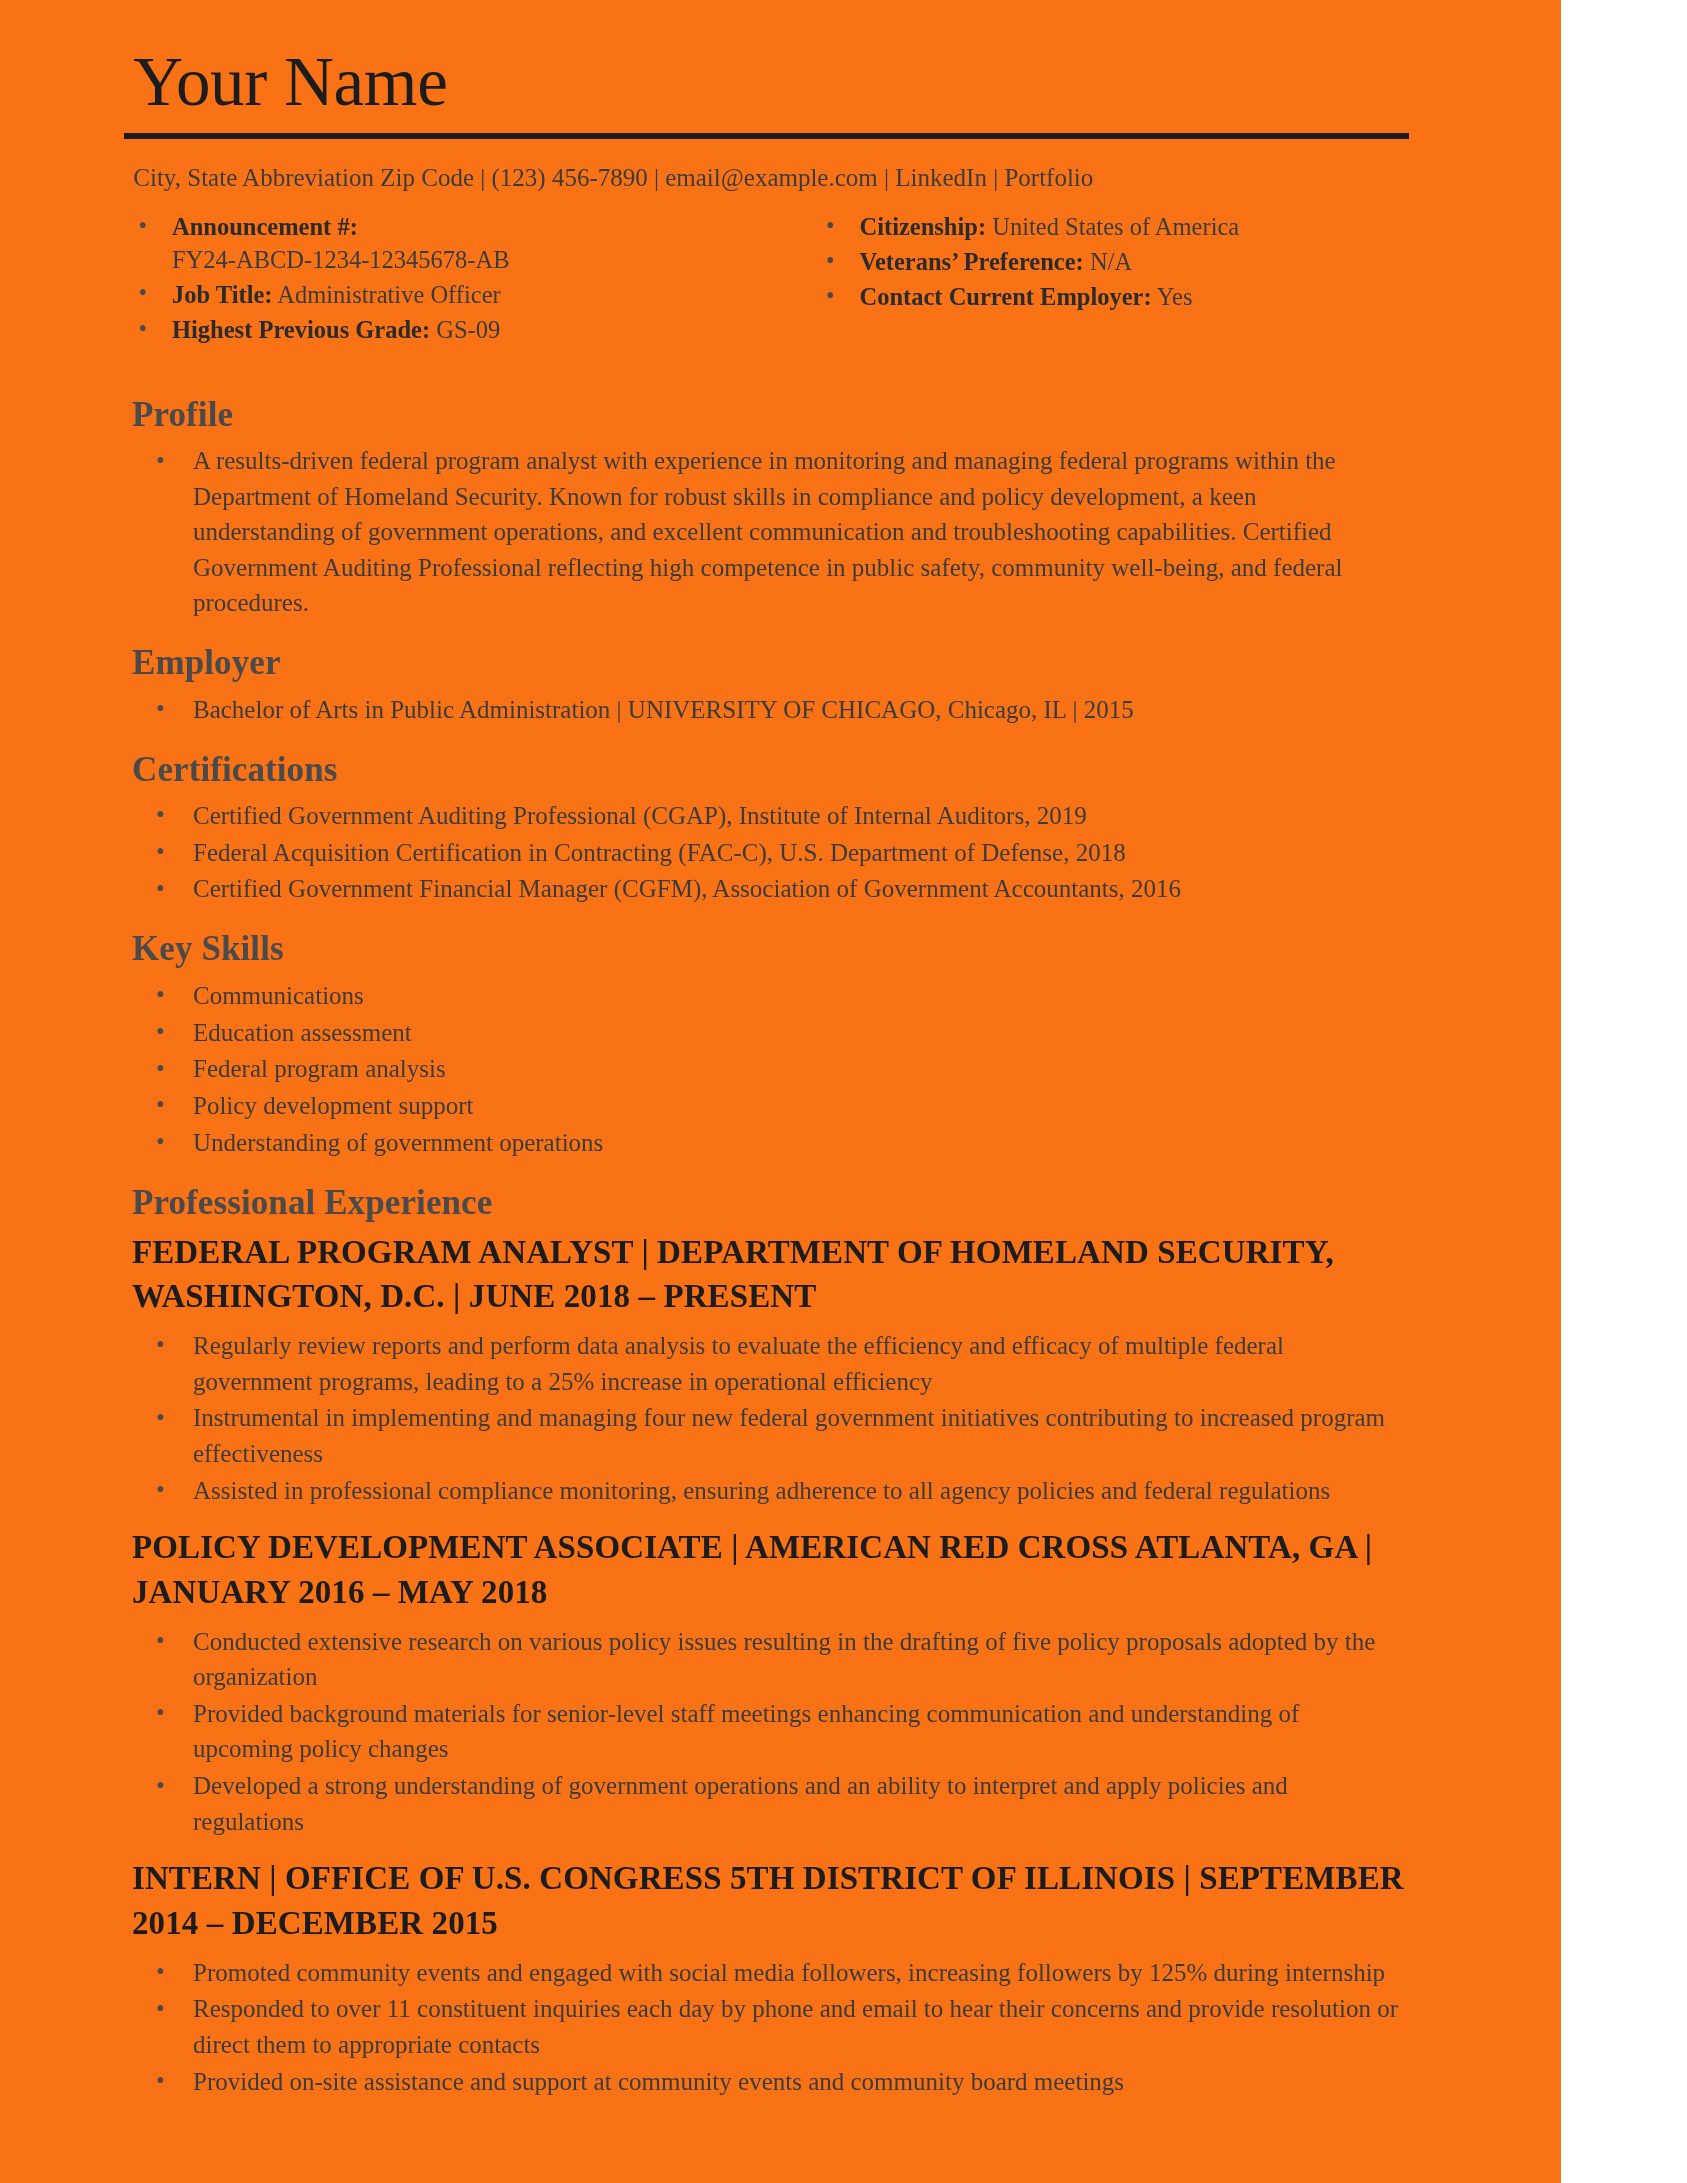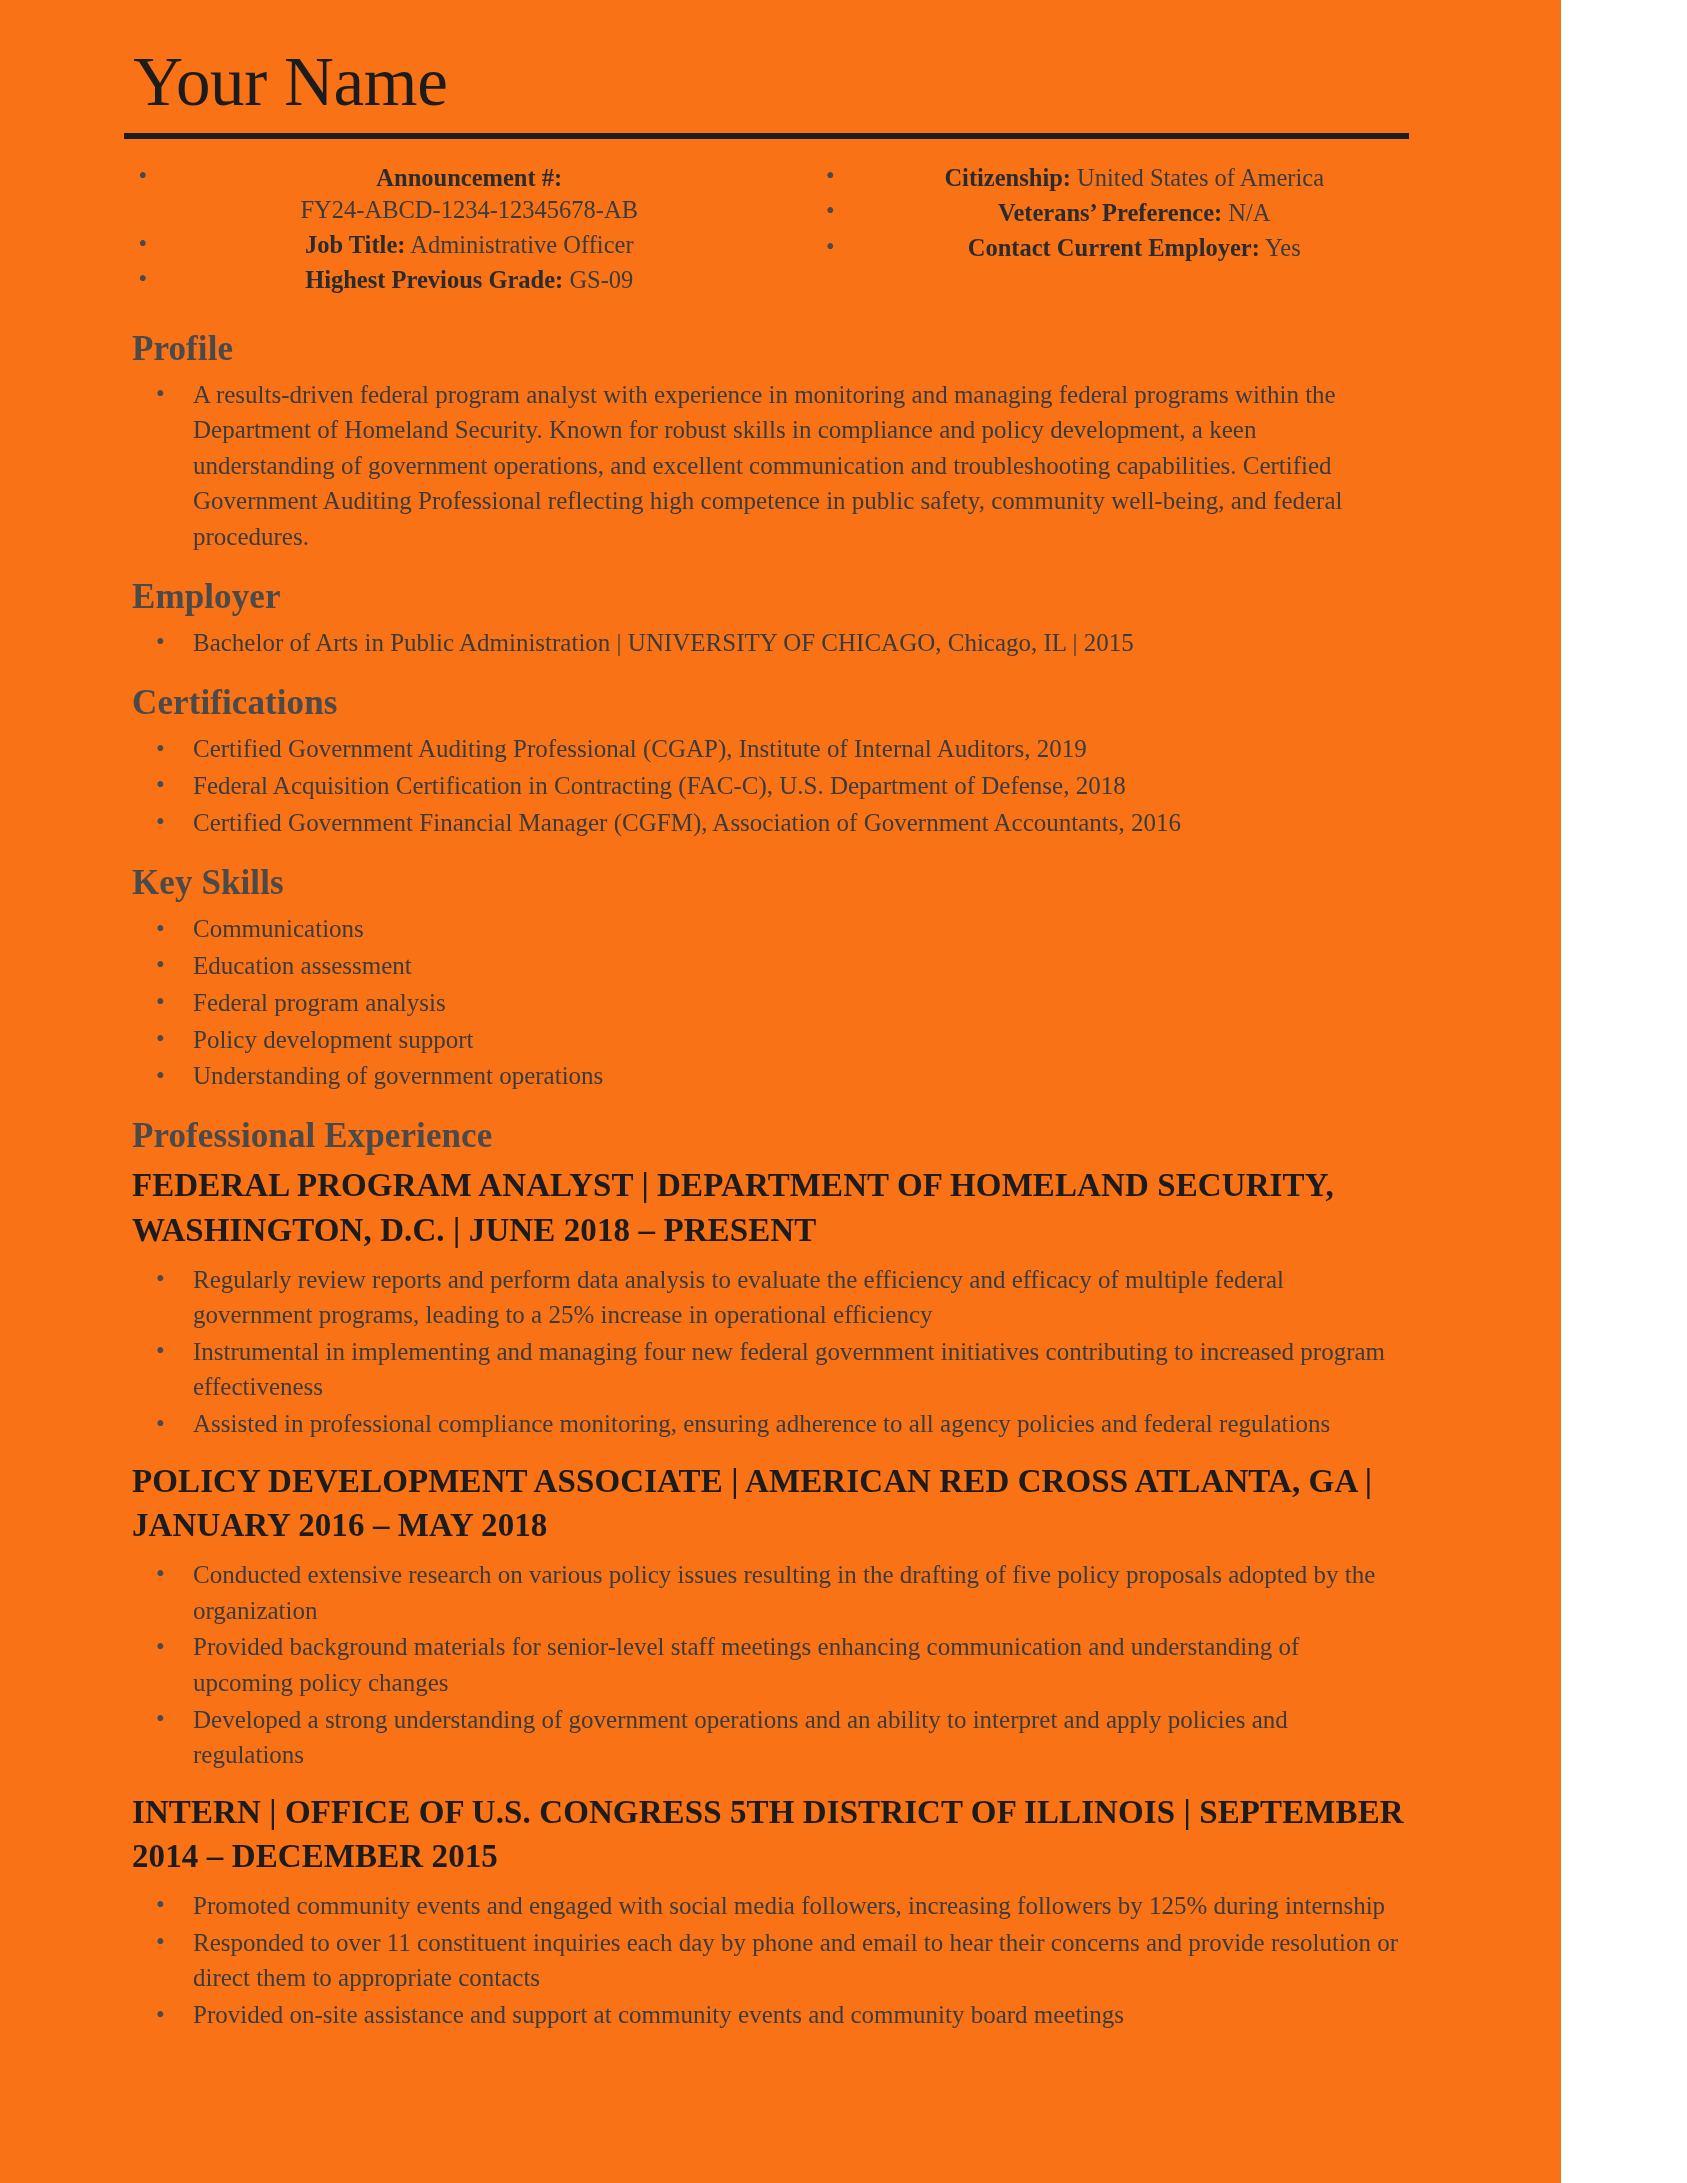--- a/index.html
+++ b/index.html
@@ -42,22 +42,21 @@
     font-size: 25px;
     line-height: 1.3;
     color: #3b3b3b;
     margin: 0 0 17px 9.3px;
   }
 
   
   .info-cols {
     display: flex;
     width: 100%;
-    margin-bottom: 29px;
-    text-align: center;
+    margin-bottom: 46px;
   }
   .info-col {
     width: 50%;
     box-sizing: border-box;
   }
   .info-col.right {
     padding-left: 45px;
   }
   ul.bul {
     list-style: none;
@@ -132,20 +131,21 @@
   }
   .exp-head { margin-bottom: 13.2px; }
 </style>
 </head>
 <body>
 
 <div class="page">
 
   <h1 class="name">Your Name</h1>
   <div class="rule"></div>
+  <div class="contact">City, State Abbreviation Zip Code | (123) 456-7890 | email@example.com | LinkedIn | Portfolio</div>
 
   <div class="info-cols">
     <div class="info-col left">
       <ul class="bul" id="fed-left">
           <li><span class="lbl">Announcement #:</span><br><span>FY24-ABCD-1234-12345678-AB</span></li>
           <li><span class="lbl">Job Title:</span><span> Administrative Officer</span></li>
           <li><span class="lbl">Highest Previous Grade:</span><span> GS-09</span></li>
         </ul>
     </div>
     <div class="info-col right">

